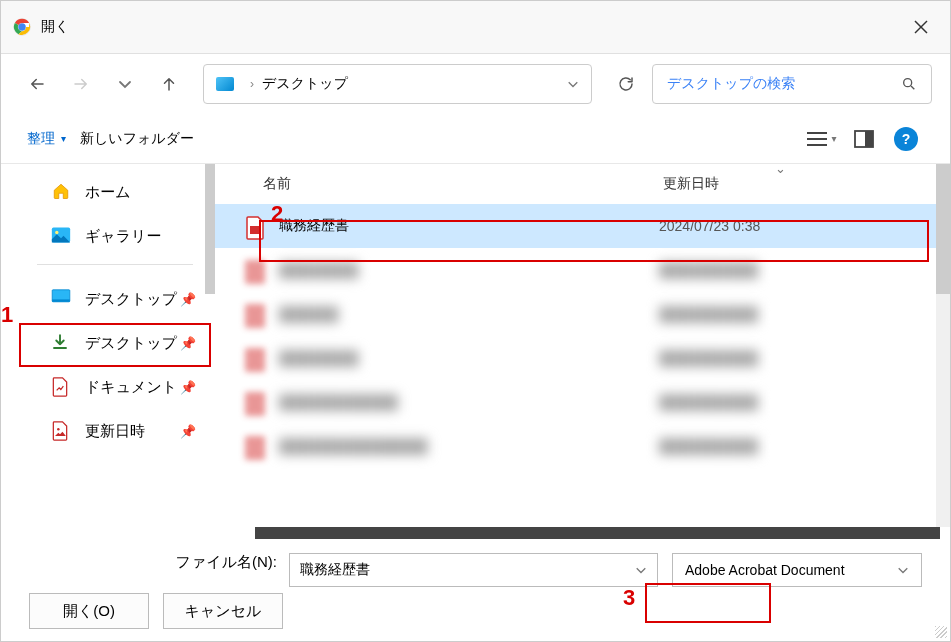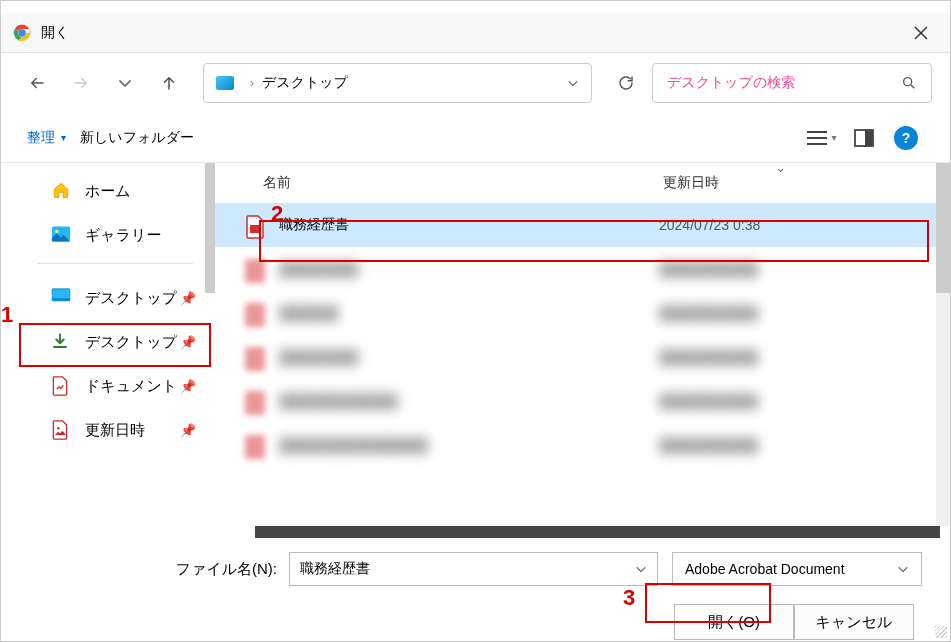--- a/index.html
+++ b/index.html
@@ -1,33 +1,33 @@
 <!DOCTYPE html>
 <html><head>
 <meta charset="utf-8">
 <style>
 * { box-sizing: border-box; margin: 0; padding: 0; }
 body { font-family: "Yu Gothic UI", "Meiryo", sans-serif; font-size: 14px; background: #fff; width: 951px; height: 642px; border: 1px solid #ccc; position: relative; overflow: hidden; }
 
-.titlebar { height: 40px; display: flex; align-items: center; padding: 0 12px; background: #f8f8f8; border-bottom: 1px solid #e0e0e0; margin-top: 12px; }
+.titlebar { height: 53px; display: flex; align-items: center; padding: 0 12px; background: #f8f8f8; border-bottom: 1px solid #e0e0e0; }
 .titlebar .chrome-icon { width: 18px; height: 18px; margin-right: 10px; }
 .titlebar .title { flex: 1; font-size: 14px; }
 .titlebar .close { font-size: 20px; cursor: pointer; padding: 4px 10px; }
 
 .navrow { height: 60px; display: flex; align-items: center; padding: 0 18px; gap: 8px; }
 .navbtn { width: 36px; height: 36px; display: flex; align-items: center; justify-content: center; color: #555; cursor: pointer; font-size: 16px; }
 .navbtn.disabled { color: #bbb; }
 .addressbar { flex: 1; height: 40px; border: 1px solid #ccc; border-radius: 4px; display: flex; align-items: center; padding: 0 12px; margin: 0 8px; }
 .addressbar .folder-icon { width: 18px; height: 14px; background: linear-gradient(135deg, #4fc3f7, #0288d1); border-radius: 2px; margin-right: 8px; }
 .addressbar .sep { color: #888; margin: 0 8px; font-size: 12px; }
 .addressbar .loc { flex: 1; }
 .addressbar .dd { color: #666; margin-left: 8px; }
 .refreshbtn { width: 36px; height: 36px; display: flex; align-items: center; justify-content: center; }
 .searchbox { width: 280px; height: 40px; border: 1px solid #ccc; border-radius: 4px; display: flex; align-items: center; padding: 0 14px; }
-.searchbox .ph { color: #ec4899; flex: 1; }
+.searchbox .ph { color: #3b82f6; flex: 1; }
 .searchbox .mag { color: #555; }
 
 .toolbar { height: 50px; display: flex; align-items: center; padding: 0 26px; border-bottom: 1px solid #e8e8e8; }
 .toolbar .lbl { color: #0066cc; margin-right: 6px; }
 .toolbar .lbl2 { margin-left: 14px; }
 .toolbar .spacer { flex: 1; }
 .toolbar .iconbtn { width: 36px; height: 36px; display: flex; align-items: center; justify-content: center; margin-left: 6px; color: #444; cursor: pointer; }
 .help-circle { width: 24px; height: 24px; border-radius: 50%; background: #0a84d8; color: #fff; display: flex; align-items: center; justify-content: center; font-weight: bold; font-size: 14px; }
 
 .body { display: flex; height: 375px; }
@@ -54,28 +54,28 @@
 .filelist .row .pdf-icon { width: 20px; height: 20px; margin-right: 14px; }
 .filelist .row .fname { width: 380px; }
 .filelist .row .fdate { color: #555; }
 .filelist .row.blurred .fname, .filelist .row.blurred .fdate { filter: blur(6px); color: #aaa; }
 .filelist .row.blurred .pdf-icon { filter: blur(3px); opacity: 0.5; }
 .filelist .hscroll { position: absolute; bottom: 0; left: 40px; right: 10px; height: 12px; background: #444; }
 .filelist .vscroll { position: absolute; right: 0; top: 0; width: 14px; bottom: 12px; background: #f0f0f0; }
 .filelist .vthumb { position: absolute; right: 0; top: 0; width: 14px; height: 130px; background: #ccc; }
 
 .footer { padding: 14px 28px 18px 28px; }
-.filename-row { display: flex; align-items: center; margin-bottom: 18px; }
+.filename-row { display: flex; margin-bottom: 6px; }
 .filename-row .lbl { width: 260px; text-align: right; padding-right: 12px; font-size: 15px; }
 .filename-row .combo { flex: 1; height: 34px; border: 1px solid #bbb; display: flex; align-items: center; padding: 0 10px; }
 .filename-row .combo .val { flex: 1; }
 .filename-row .combo .dd { color: #666; }
 .filename-row .typebox { width: 250px; height: 34px; border: 1px solid #bbb; display: flex; align-items: center; padding: 0 12px; margin-left: 14px; }
 .filename-row .typebox .val { flex: 1; }
-.button-row { display: flex; justify-content: flex-end; align-items: center; padding-right: 8px; }
+.button-row { display: flex; justify-content: flex-start; gap: 14px; align-items: center; padding-right: 8px; }
 .btn { width: 120px; height: 36px; border: 1px solid #bbb; background: #fcfcfc; display: flex; align-items: center; justify-content: center; cursor: pointer; font-size: 15px; }
 
 svg { display: block; }
 
 .home-icon { width: 20px; height: 18px; }
 .gallery-icon { width: 20px; height: 18px; }
 .desktop-icon { width: 20px; height: 16px; }
 .download-icon { width: 18px; height: 18px; }
 .doc-icon { width: 18px; height: 20px; }
 .pic-icon { width: 18px; height: 20px; }

